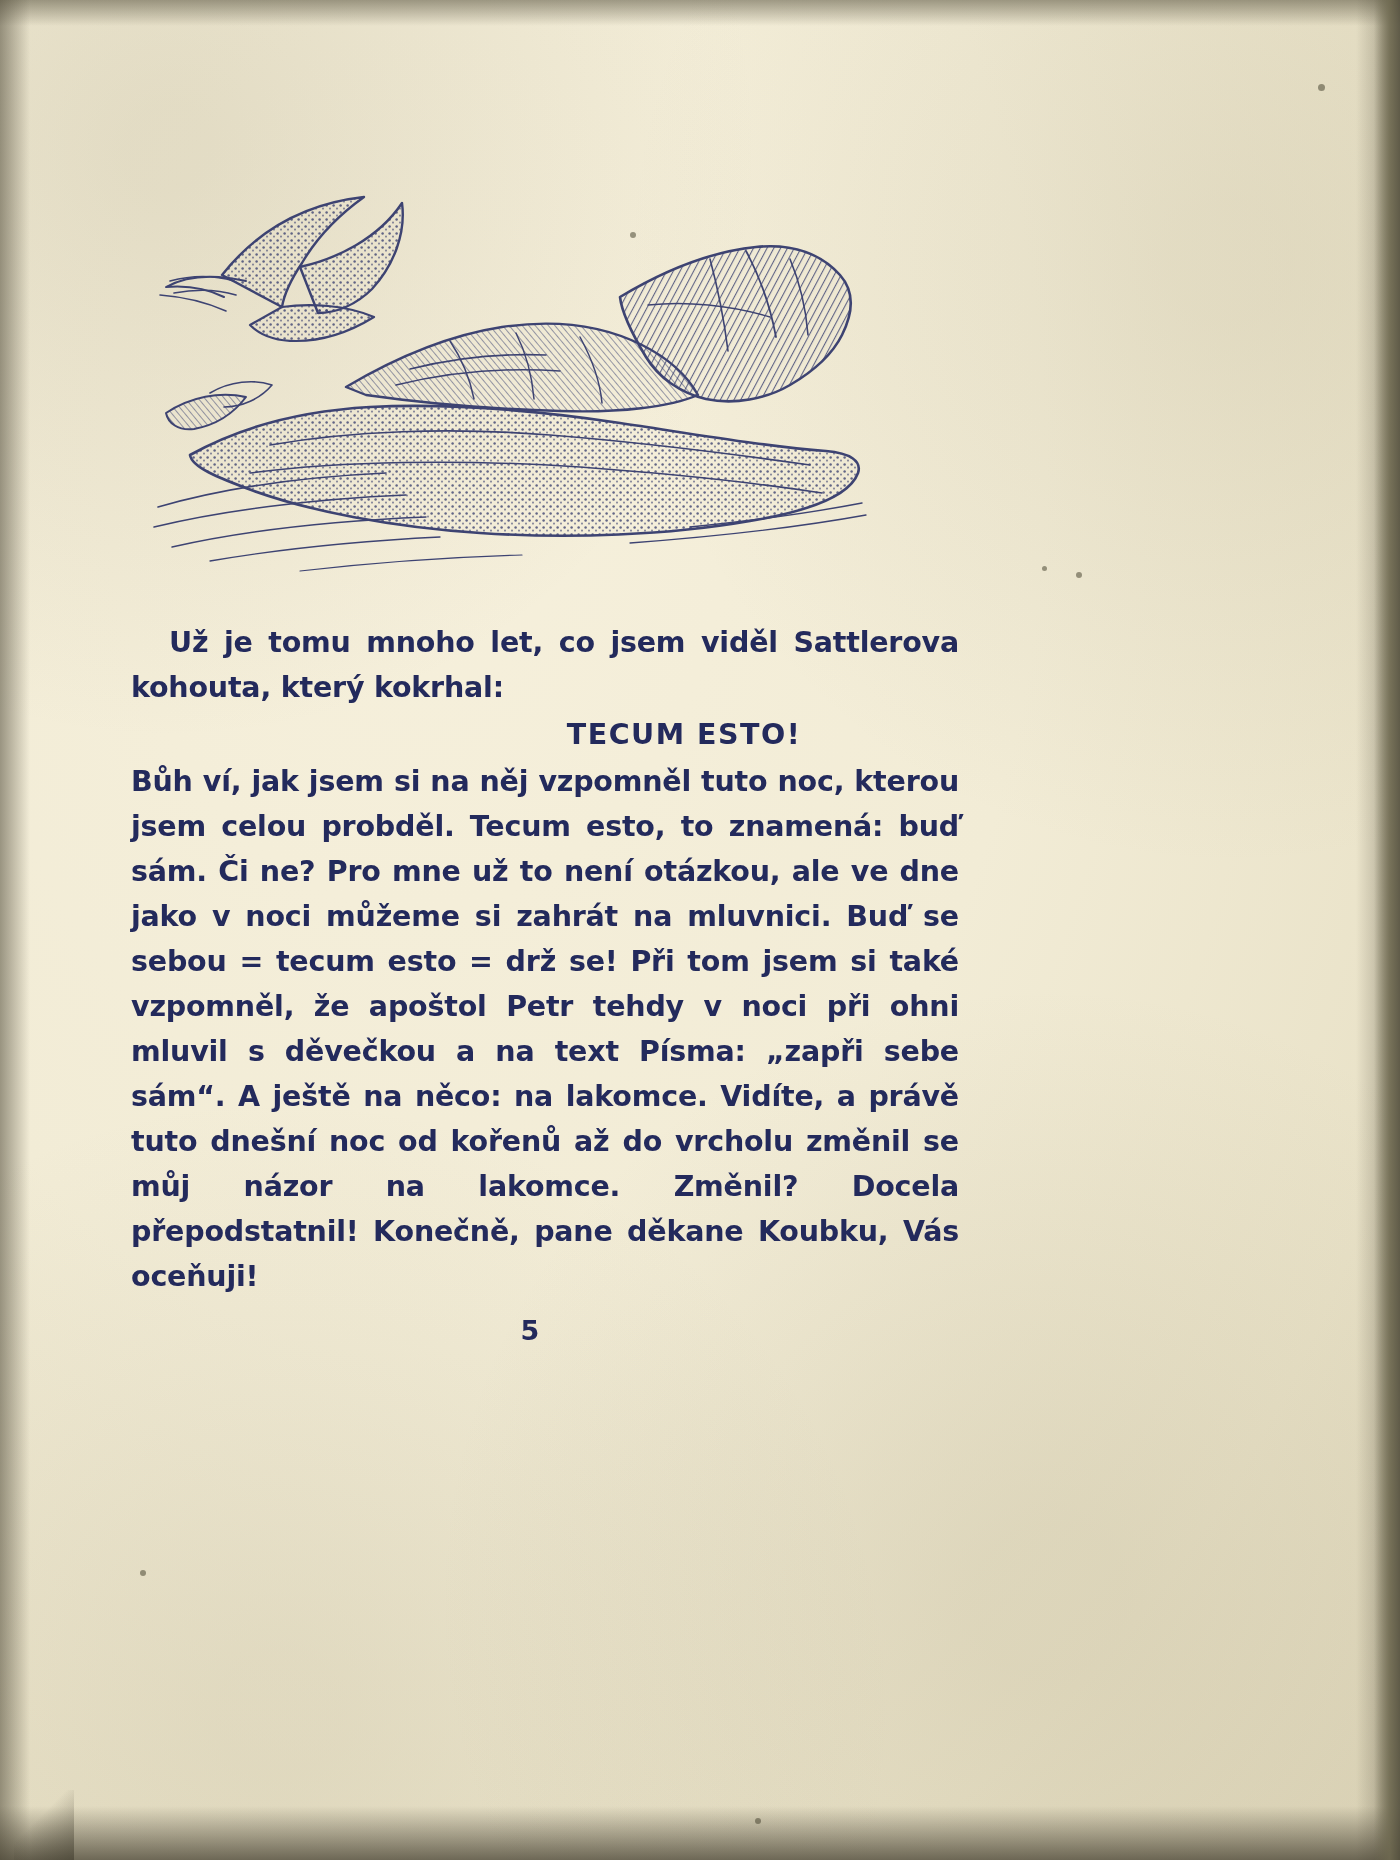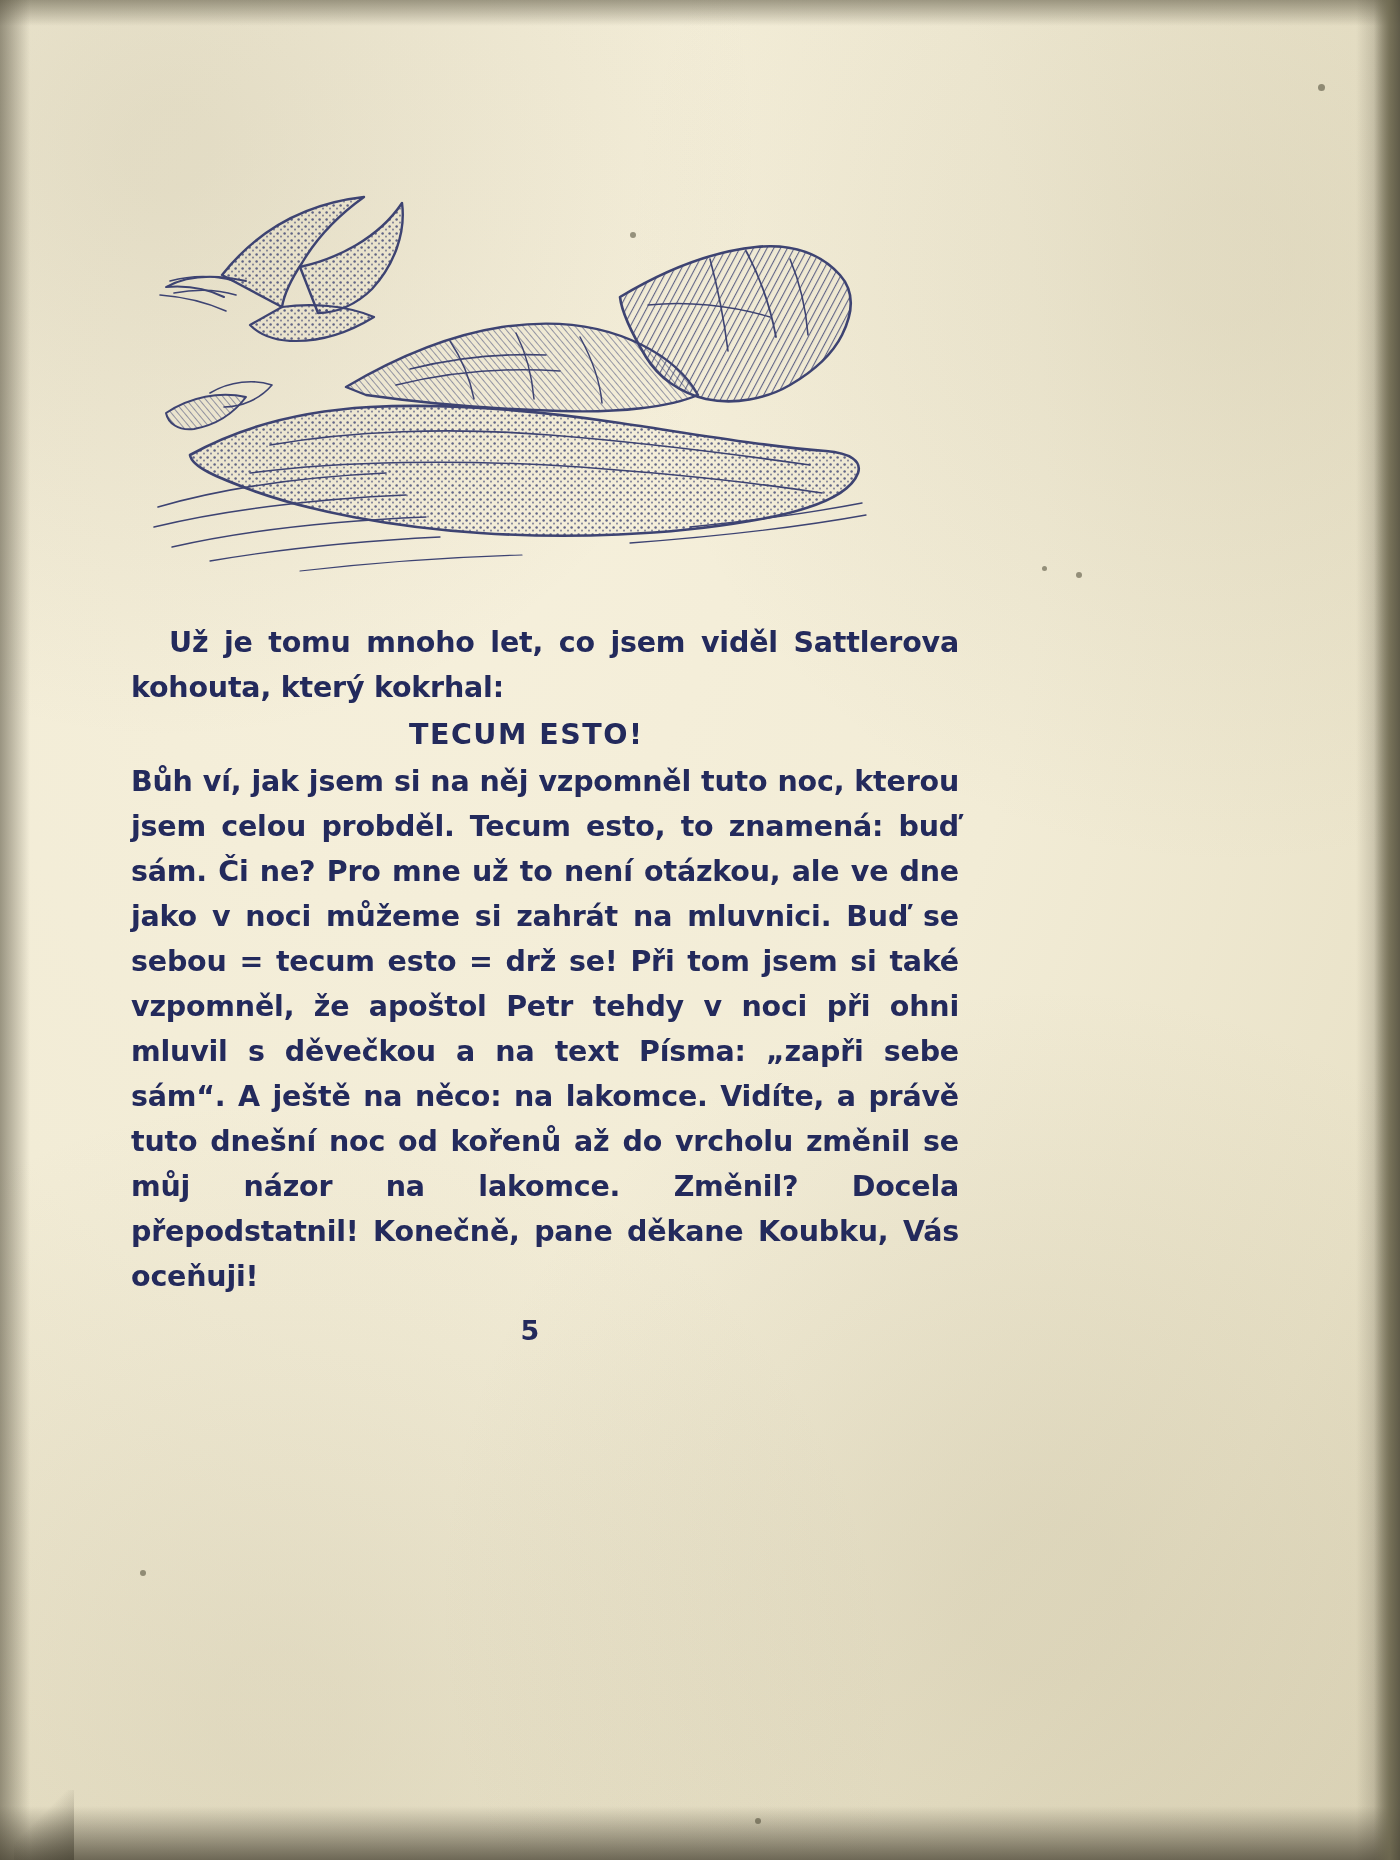--- a/index.html
+++ b/index.html
@@ -98,21 +98,21 @@
     font-weight: 600;
   }
   .para .indent { display: inline-block; width: 38px; }
 
   .heading {
     font-family: "DejaVu Sans", sans-serif;
     font-size: 28.5px;
     line-height: 45px;
     letter-spacing: 1.5px;
     color: #232a5c;
-    text-align: left;
+    text-align: center;
     padding-left: 278px;
     margin: 2px 0 2px 0;
     font-weight: 600;
   }
 
   .page-number {
     position: absolute;
     left: 0;
     top: 1315px;
     width: 1060px;

